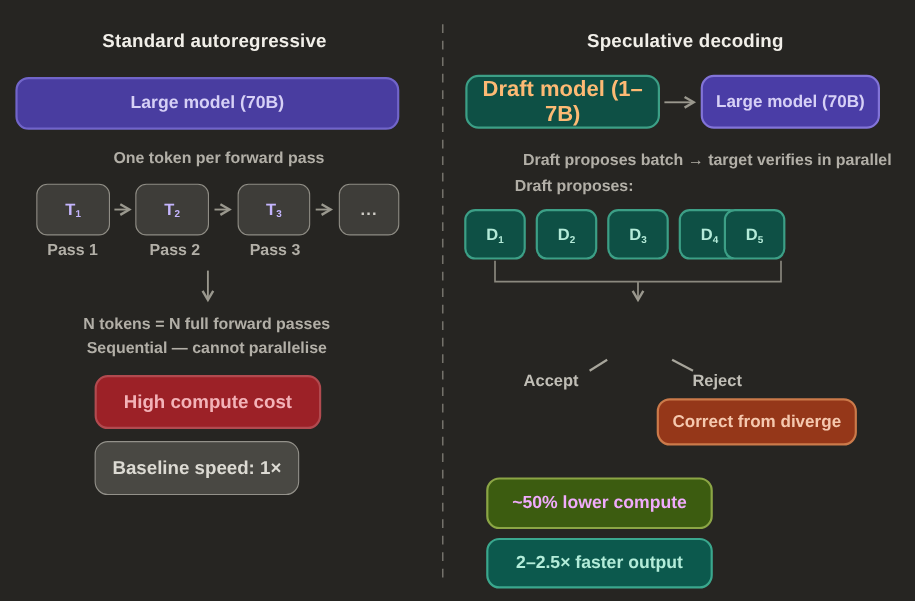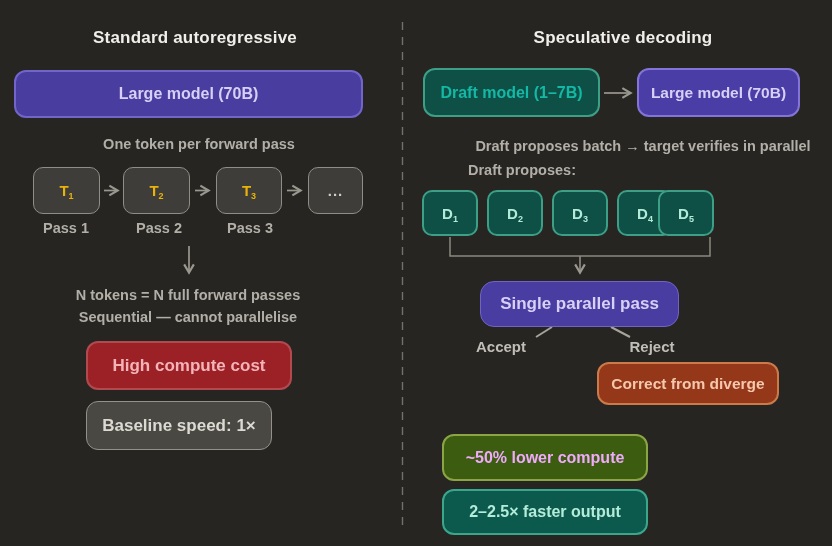--- a/index.html
+++ b/index.html
@@ -13,36 +13,36 @@
   .bx{display:flex;align-items:center;justify-content:center;font-weight:700;
       border-radius:12px;box-sizing:border-box;text-align:center;}
   sub{font-size:0.6em;vertical-align:-0.28em;line-height:0;}
 
   
   .t-left   {left:0;top:28px;width:390px;}
   .b-large-l{left:14px;top:70px;width:349px;height:48px;background:#493da0;
              border:2px solid #7165c9;color:#d6d0f6;font-size:16px;}
   .c-left1  {left:0;top:136px;width:398px;}
   .tbox{width:67px;height:47px;top:167px;background:#3e3d39;border:1.5px solid #8f8d85;
-        border-radius:10px;color:#eab308;font-size:15px;}
+        border-radius:10px;color:#c4b5fd;font-size:15px;}
   .t1{left:33px;} .t2{left:123px;width:67px;} .t3{left:216px;width:66px;}
   .t4{left:308px;width:55px;color:#cfcdc6;letter-spacing:1px;}
   .pass{top:220px;width:80px;text-align:center;}
   .p1{left:26px;} .p2{left:119px;} .p3{left:210px;}
   .c-left2  {left:0;top:287px;width:376px;}
   .c-left3  {left:0;top:309px;width:376px;}
   .b-red    {left:86px;top:341px;width:206px;height:49px;background:#9c2127;
              border:2px solid #b14a4f;color:#f3b3b8;font-size:17px;}
   .b-base   {left:86px;top:401px;width:186px;height:49px;background:#494843;
              border:1.5px solid #93918a;color:#dcdad3;font-size:17px;}
 
   
   .t-right  {left:414px;top:28px;width:418px;}
   .b-draft  {left:423px;top:68px;width:177px;height:49px;background:#0e5045;
-             border:2px solid #3c9f86;color:#14b8a6;font-size:16px;}
+             border:2px solid #3c9f86;color:#fdba74;font-size:20px;}
   .b-large-r{left:637px;top:68px;width:163px;height:49px;background:#4a3da6;
              border:2px solid #8274d8;color:#d6d0f6;font-size:15.5px;}
   .c-right1 {left:424px;top:138px;width:414px;padding-left:24px;}
   .c-right2 {left:468px;top:162px;}
   .dbox{top:190px;width:56px;height:46px;background:#0e5045;border:2px solid #3c9f86;
         border-radius:10px;color:#b4ead8;font-size:15px;}
   .d1{left:422px;} .d2{left:487px;} .d3{left:552px;} .d4{left:617px;} .d5{left:658px;}
   .b-spp    {left:480px;top:281px;width:199px;height:46px;background:#4a3da2;
              border:1.5px solid #6f63c4;border-radius:14px;color:#d6d0f6;font-size:17px;}
   .l-accept {left:466px;top:338px;width:70px;text-align:center;font-size:15px;color:#c0beb6;}
@@ -141,23 +141,20 @@
   <div class="el bx dbox d3">
     <span><span>D</span><sub>3</sub></span>
   </div>
   <div class="el bx dbox d4">
     <span><span>D</span><sub>4</sub></span>
   </div>
   <div class="el bx dbox d5">
     <span><span>D</span><sub>5</sub></span>
   </div>
 
-  <div class="el bx b-spp">
-    <span>Single parallel pass</span>
-  </div>
 
   <div class="el muted l-accept">Accept</div>
   <div class="el muted l-reject">Reject</div>
 
   <div class="el bx b-corr">
     <span>Correct from diverge</span>
   </div>
 
   <div class="el bx b-comp">
     <span>~50% lower compute</span>

